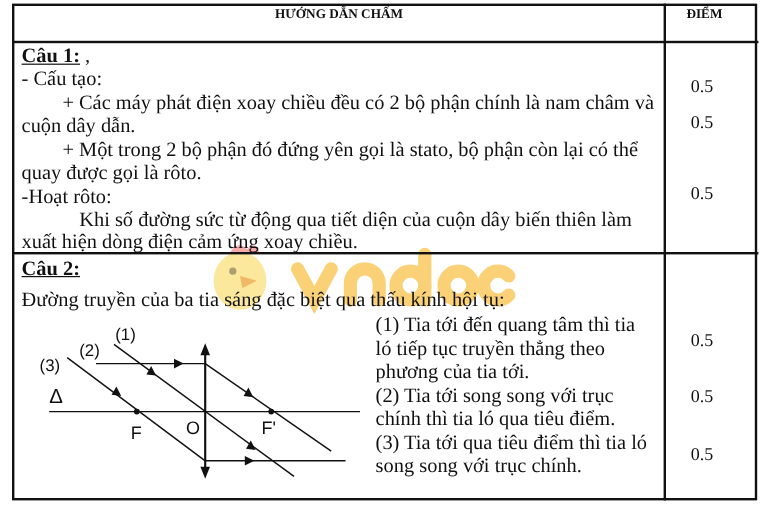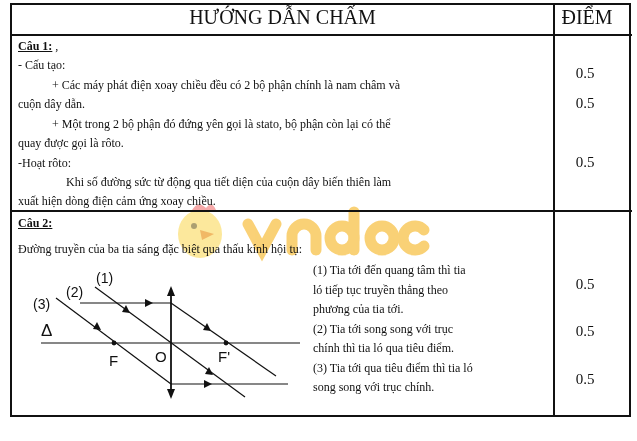--- a/index.html
+++ b/index.html
@@ -2,22 +2,22 @@
 <html><head>
 <meta charset="utf-8">
 <style>
   html, body { margin:0; padding:0; background:#ffffff; }
   body { width:637px; height:441px; position:relative; overflow:hidden;
          font-family:"Liberation Serif", "DejaVu Serif", serif; color:#111; }
   .tbl { position:absolute; left:10px; top:3px; width:621px; height:414px;
          border:2px solid #111; box-sizing:border-box; }
   .hline { position:absolute; left:10px; width:622px; height:2px; background:#111; }
   .vline { position:absolute; left:553px; width:2px; background:#111; }
-  .hdr { position:absolute; top:6px; font-weight:normal; font-size:20px; text-align:center; }
-  .txt { position:absolute; font-size:12px; line-height:19.6px; white-space:nowrap; }
+  .hdr { position:absolute; top:6px; font-weight:bold; font-size:11px; text-align:center; }
+  .txt { position:absolute; font-size:17px; line-height:19.6px; white-space:nowrap; }
   .cau { font-weight:bold; text-decoration:underline; }
   .score { position:absolute; left:555px; width:60px; text-align:center; font-size:15px; }
   .wm { position:absolute; }
   svg text { font-family:"Liberation Sans", "DejaVu Sans", sans-serif; }
 </style>
 </head>
 <body>
 
 <div class="wm" style="left:170px;top:200px;width:260px;height:62px;">
   <svg width="260" height="62" viewBox="0 0 260 62">

